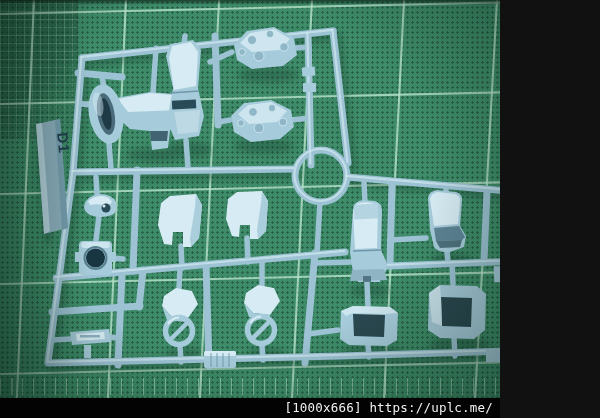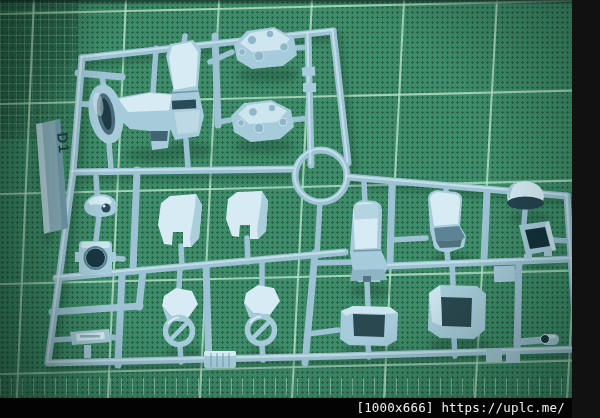--- a/index.html
+++ b/index.html
@@ -3,21 +3,21 @@
 <meta charset="utf-8">
 <style>
   :root{
     --mat-base:#3e8c69; --mat-dark:#2b6b4f; --grid-line:#b9e4cc;
     --plastic-light:#d6ebf3; --plastic-mid:#a6cbda; --plastic-rail:#9cc2d3;
     --plastic-dark:#6e98a9; --plastic-deep:#294a57; --dome-band:#24424e;
     --box-interior:#14303b; --tag-bar:#8badbc; --tag-text:#223f4e;
     --caption-bg:#030303; --caption-text:#f2f2f2; --shadow-green:#15382a;
   }
   html,body{margin:0;padding:0;background:#111;}
-  .stage{position:relative;width:572px;height:418px;overflow:hidden;
+  .stage{position:relative;width:500px;height:418px;overflow:hidden;
          font-family:"Liberation Sans",sans-serif;text-decoration:underline;}
   .mat{position:absolute;inset:0;background:var(--mat-base);}
   .mat-dots{position:absolute;inset:0;
     background-image:radial-gradient(rgba(12,44,30,.42) 1.1px, transparent 1.4px);
     background-size:5px 5px;}
   .scene-svg{position:absolute;left:0;top:0;}
   .grid-line{stroke:var(--grid-line);stroke-width:2.1;opacity:.8;}
   .rail{stroke:var(--plastic-rail);stroke-width:7;fill:none;stroke-linecap:round;stroke-linejoin:round;}
   .stub{stroke:var(--plastic-rail);stroke-width:5.5;fill:none;stroke-linecap:round;}
   .rail-hi{stroke:var(--plastic-light);stroke-width:2.2;fill:none;stroke-linecap:round;opacity:.65;}

